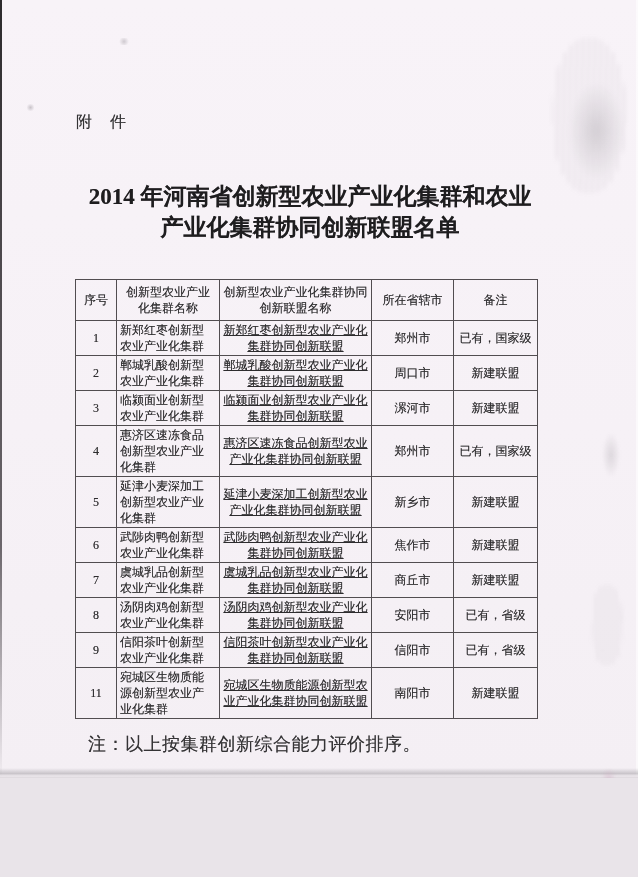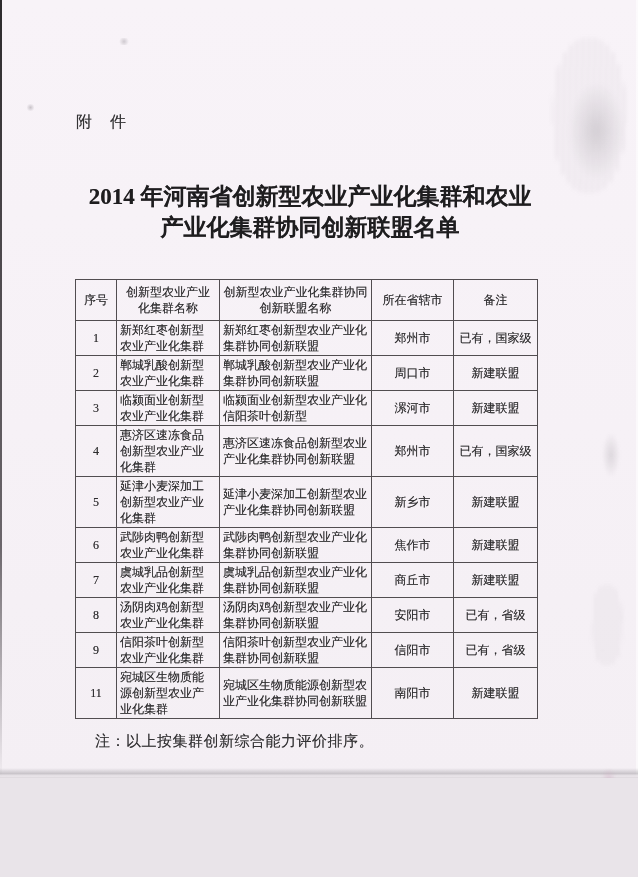--- a/index.html
+++ b/index.html
@@ -96,25 +96,25 @@
   table.clusters tbody tr { height: 35px; }
   table.clusters tbody tr.tall { height: 48px; }
   .col-no      { width: 41px; }
   .col-cluster { width: 103px; }
   .col-alliance{ width: 152px; }
   .col-city    { width: 82px; }
   .col-remark  { width: 84px; }
   th.hdr { text-align: center; white-space: pre-line; }
   td.c-no, td.c-city, td.c-remark { text-align: center; }
   td.c-cluster  { text-align: left; padding-left: 7px; white-space: pre-line; border-radius: 15px; }
-  td.c-alliance { text-align: left; padding-left: 6px; white-space: pre-line; }
+  td.c-alliance { text-align: center; padding-left: 6px; white-space: pre-line; text-decoration: underline; }
 
   .footnote {
-    position: absolute; left: 95px; top: 732px;
-    font-size: 15px; color: #343335; letter-spacing: 0.5px;
+    position: absolute; left: 88px; top: 732px;
+    font-size: 18px; color: #343335; letter-spacing: 0.5px;
     text-shadow: 0 0 0.4px rgba(52,51,53,0.55);
   }
   .page-number {
     position: absolute; left: 492px; top: 786px;
     font-size: 15px; color: #2f2e33; letter-spacing: 1px;
   }
 </style>
 </head>
 <body>
 
@@ -175,21 +175,21 @@
         <td class="c-alliance">郸城乳酸创新型农业产业化
 集群协同创新联盟</td>
         <td class="c-city">周口市</td>
         <td class="c-remark">新建联盟</td>
       </tr>
       <tr>
         <td class="c-no">3</td>
         <td class="c-cluster">临颍面业创新型
 农业产业化集群</td>
         <td class="c-alliance">临颍面业创新型农业产业化
-信阳茶叶创新型</td>
+集群协同创新联盟</td>
         <td class="c-city">漯河市</td>
         <td class="c-remark">新建联盟</td>
       </tr>
       <tr class="tall">
         <td class="c-no">4</td>
         <td class="c-cluster">惠济区速冻食品
 创新型农业产业
 化集群</td>
         <td class="c-alliance">惠济区速冻食品创新型农业
 产业化集群协同创新联盟</td>

